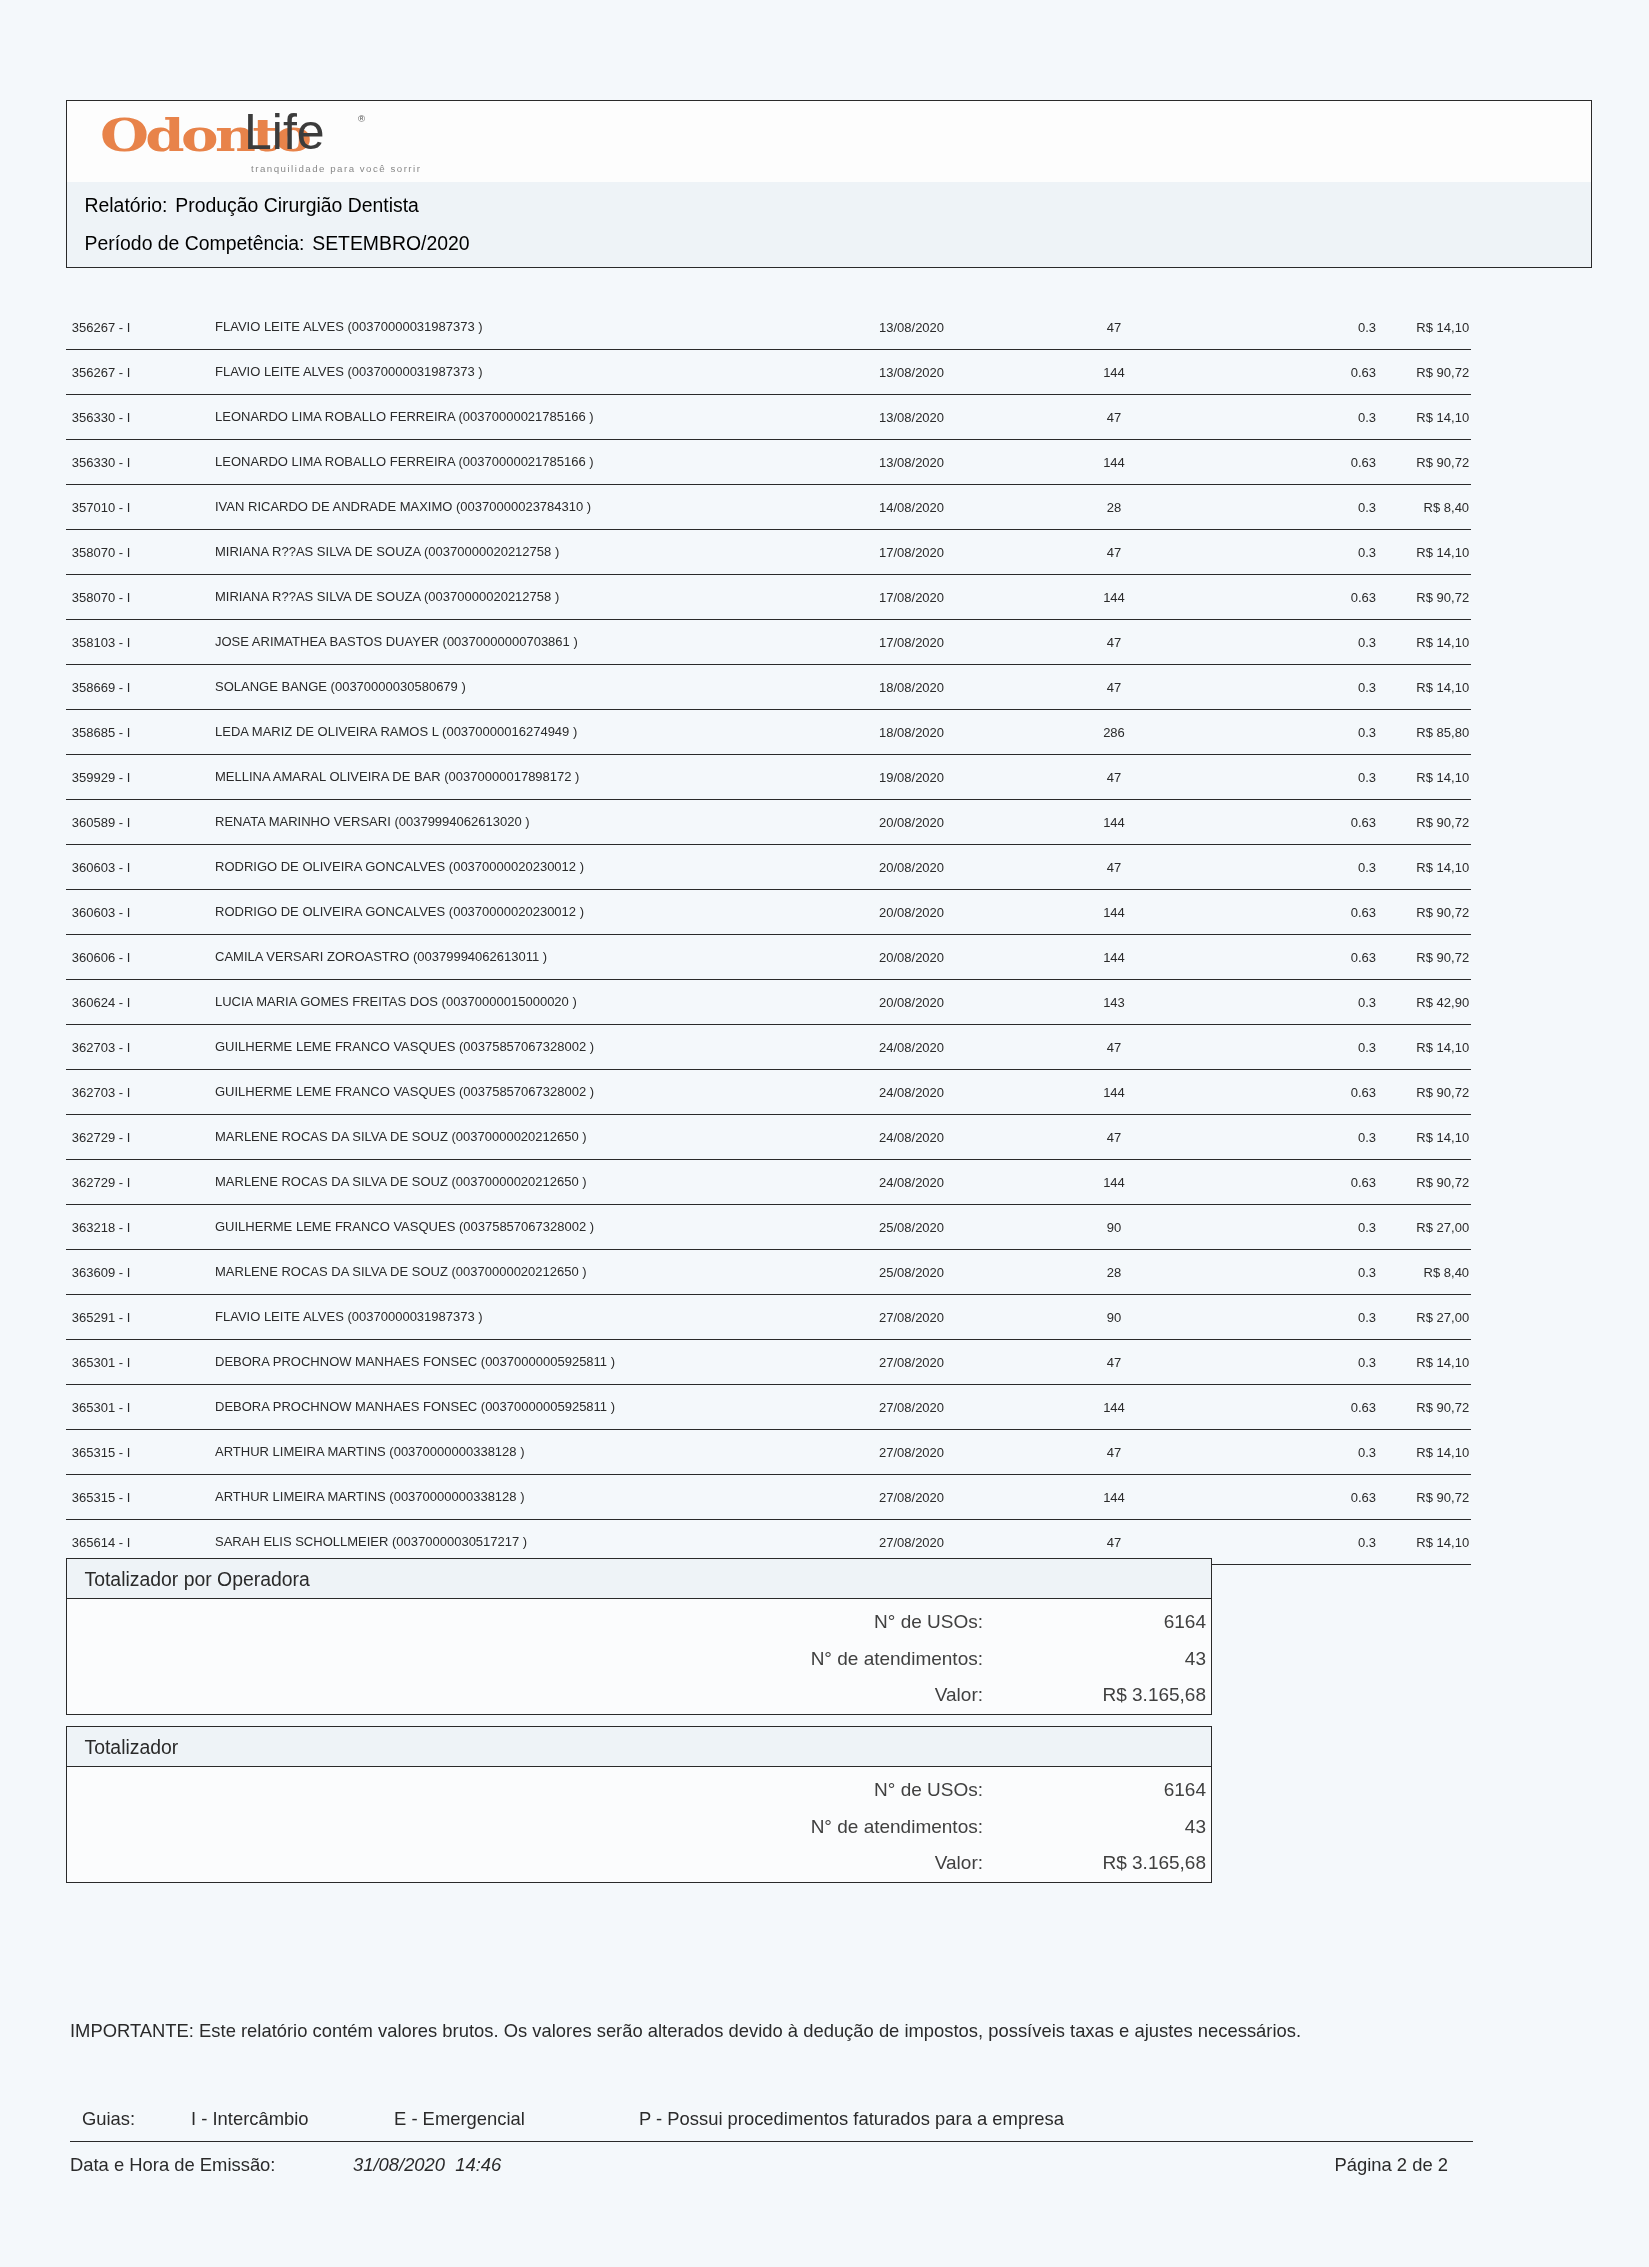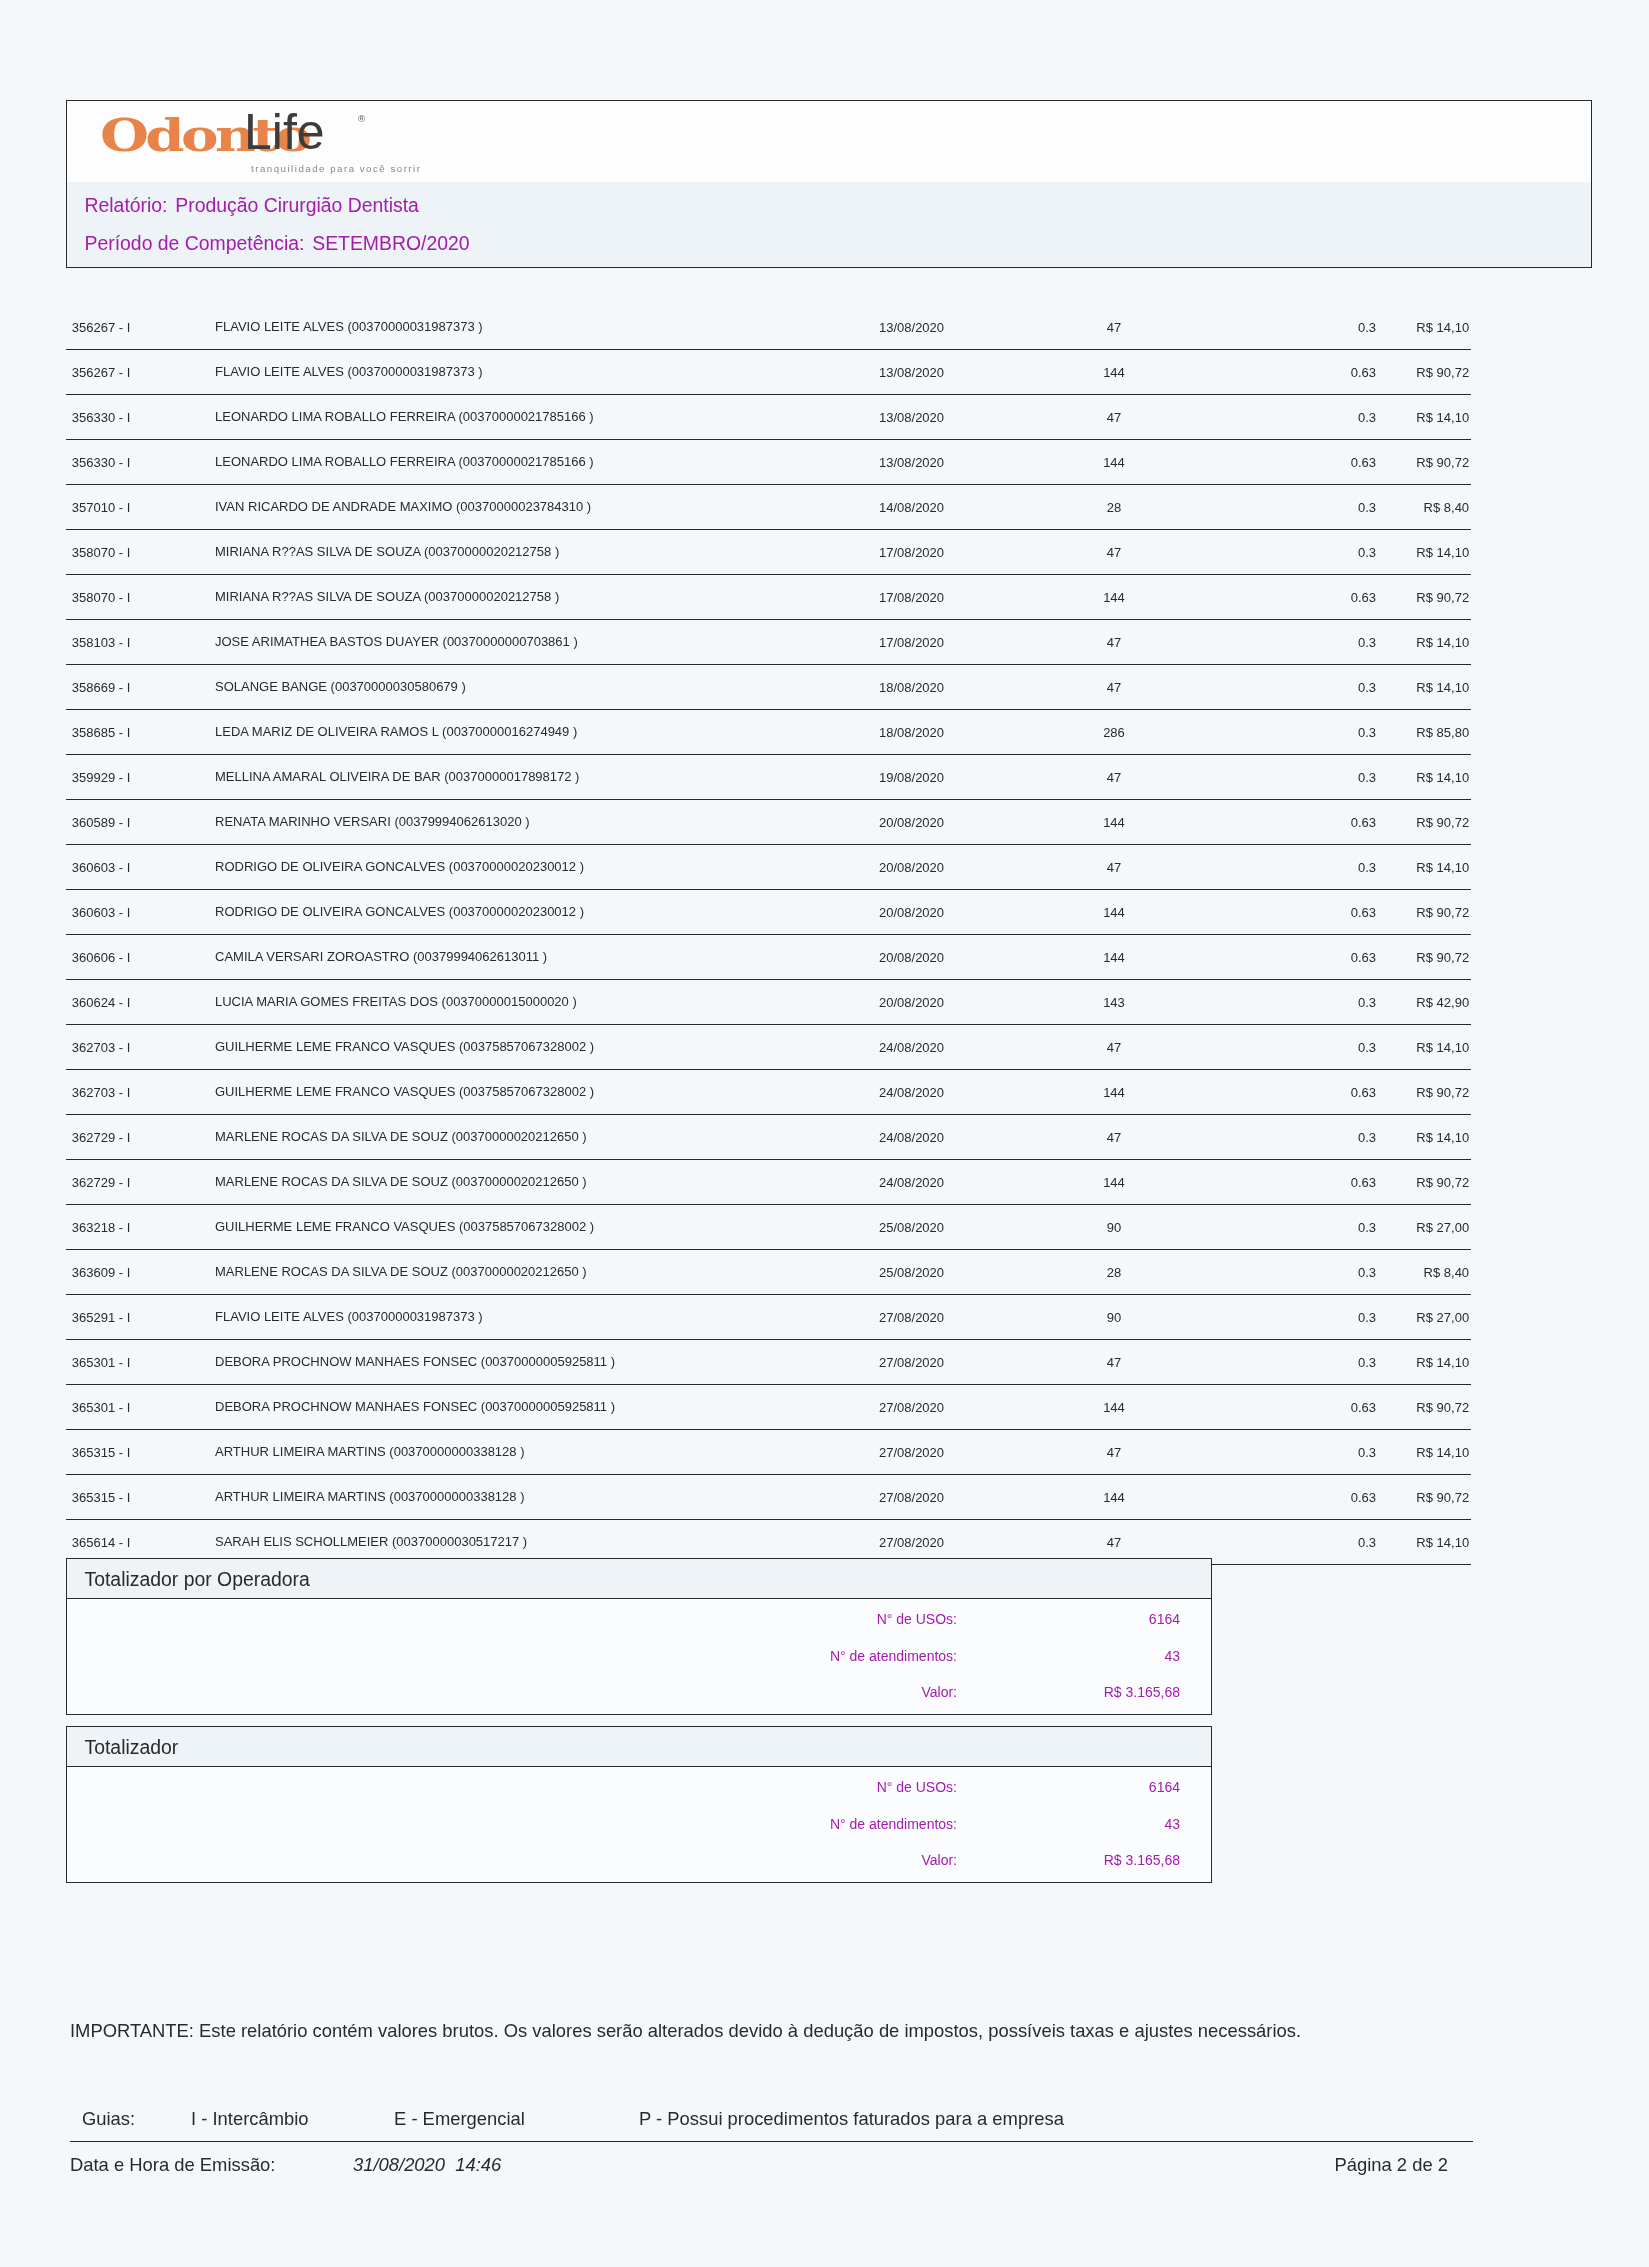--- a/index.html
+++ b/index.html
@@ -20,42 +20,42 @@
   .logo .odonto {
     font-family: "DejaVu Serif", serif; font-weight: bold; font-size: 45px; color: #e8834a;
     letter-spacing: -2.9px; display: inline-block; transform: scaleX(1.25); transform-origin: left;
   }
   .logo .life {
     font-family: "Liberation Sans", sans-serif; font-size: 50px; color: #3c3c3c; position: absolute; left: 144px; top: -5.8px;
   }
   .logo .reg { position: absolute; left: 258px; top: 3.9px; font-size: 9.7px; color: #555; }
   .logo .tagline { position: absolute; left: 151px; top: 54px; font-size: 9.7px; color: #888; letter-spacing: 1.5px; }
   .report-info { position: absolute; left: 0; top: 81px; right: 0; bottom: 0; background: #eef3f7; }
-  .report-line { position: absolute; left: 17.5px; font-size: 19.4px; color: #a21caf; }
+  .report-line { position: absolute; left: 17.5px; font-size: 19.4px; color: #000000; }
   .report-line .lbl { margin-right: 7.8px; }
 
   .rows { position: absolute; left: 66px; top: 305px; width: 1405px; }
   .row {
     position: relative; height: 45px; border-bottom: 1.9px solid #2a2a2a; box-sizing: border-box;
     font-size: 13px; color: #2a2a2a;
   }
   .row .guia { position: absolute; left: 5.8px; top: 50%; transform: translateY(-50%); }
   .row .name { position: absolute; left: 149px; top: 50%; transform: translateY(-50%); width: 543px; line-height: 18.4px; }
   .row .date { position: absolute; left: 813px; top: 50%; transform: translateY(-50%); }
   .row .usos { position: absolute; left: 1009px; width: 78px; text-align: center; top: 50%; transform: translateY(-50%); }
   .row .fator { position: absolute; left: 1194px; width: 116px; text-align: right; top: 50%; transform: translateY(-50%); }
   .row .valor { position: absolute; right: 1.9px; width: 155px; text-align: right; top: 50%; transform: translateY(-50%); }
 
   .tot-box {
     position: absolute; left: 66px; width: 1146px; border: 1.9px solid #2a2a2a; box-sizing: border-box; background: #fbfcfd;
   }
   .tot-head { height: 39px; border-bottom: 1.9px solid #2a2a2a; background: #eef3f7; position: relative; }
   .tot-head span { position: absolute; left: 17.5px; top: 8.7px; font-size: 19.4px; color: #2a2a2a; }
   .tot-body { position: relative; height: 115px; }
-  .tot-line { position: absolute; right: 31px; width: 485px; height: 23px; font-size: 14px; color: #a21caf; }
+  .tot-line { position: absolute; right: 5px; width: 485px; height: 23px; font-size: 19px; color: #404040; }
   .tot-line .k { position: absolute; right: 223px; }
   .tot-line .v { position: absolute; right: 0; }
 
   .important { position: absolute; left: 70px; top: 2018px; width: 1339px; font-size: 18.4px; line-height: 25px; color: #2a2a2a; }
   .guias { position: absolute; left: 82px; top: 2108px; font-size: 18.4px; color: #2a2a2a; }
   .guias span { position: absolute; white-space: nowrap; }
   .footer-rule { position: absolute; left: 70px; top: 2141px; width: 1403px; border-top: 1.9px solid #2a2a2a; }
   .footer { position: absolute; left: 70px; top: 2154px; width: 1378px; font-size: 18.4px; color: #2a2a2a; }
   .footer .emissao-label { position: absolute; left: 0; }
   .footer .emissao-value { position: absolute; left: 283px; }

